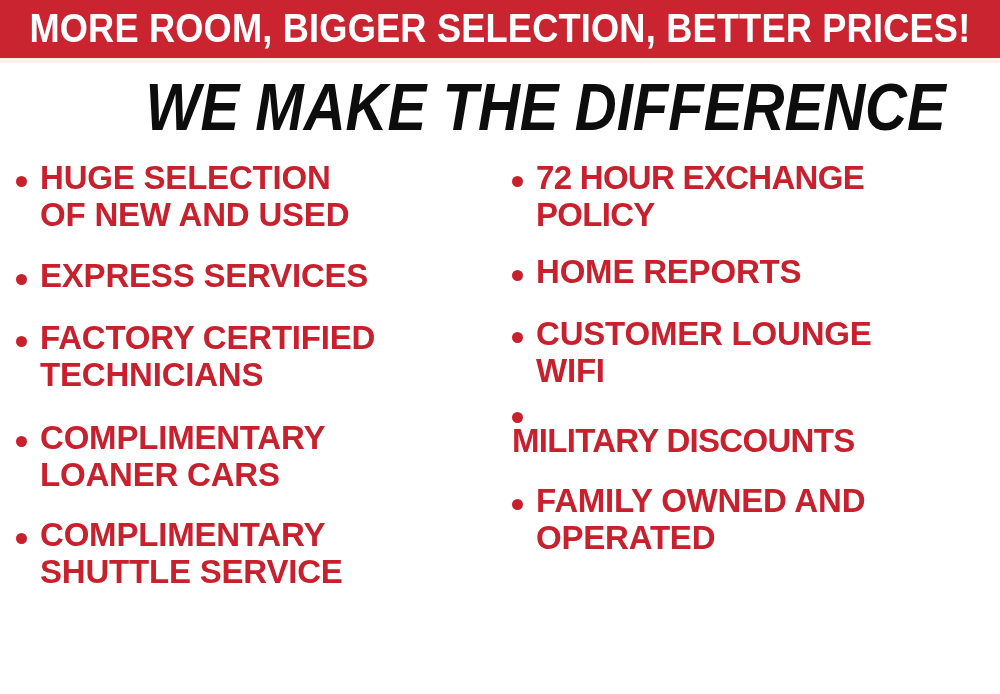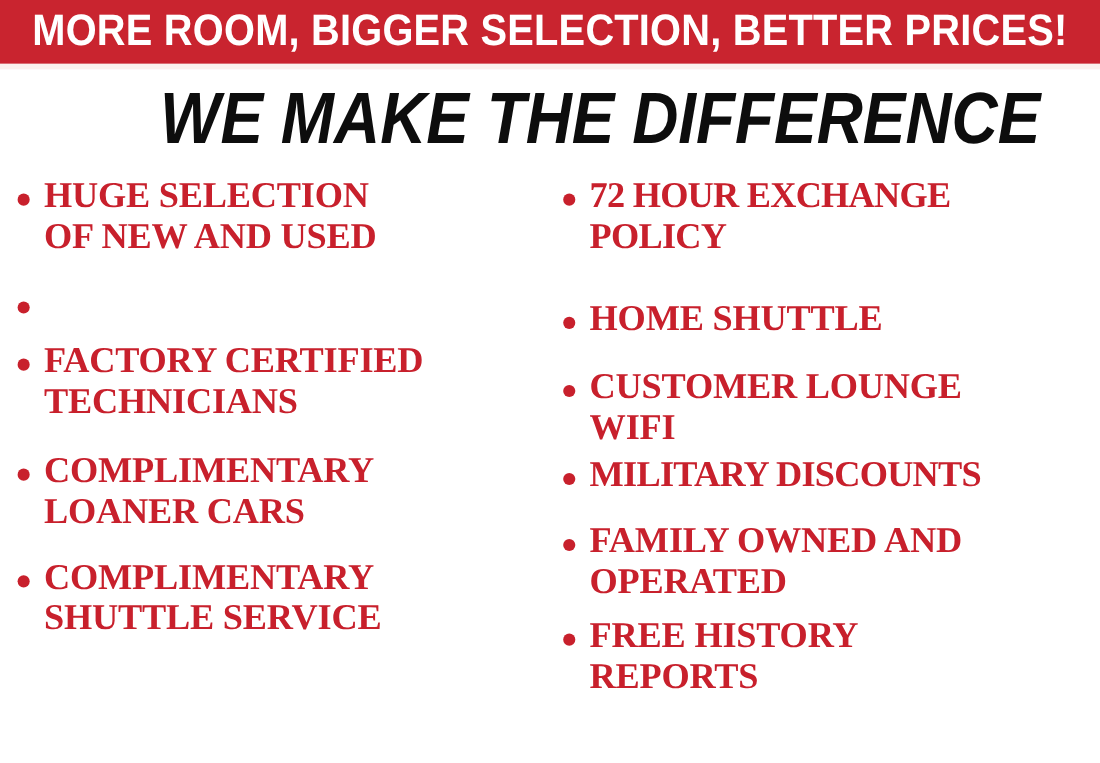--- a/index.html
+++ b/index.html
@@ -100,43 +100,43 @@
     flex: 0 0 auto;
     width: 11px;
     height: 11px;
     border-radius: 50%;
     background: #c8202c;
     margin-top: 16px;
     margin-right: 13px;
   }
   .bullet-text {
     color: #c8202c;
-    font-family: Liberation Serif, serif;
+    font-family: Liberation Sans, sans-serif;
     font-weight: bold;
     font-size: 33px;
     line-height: 1.12;
     letter-spacing: -0.2px;
     white-space: pre-line;
   }
   
   .col-right .bullet-item:nth-child(1) .bullet-text,
   .col-right .bullet-item:nth-child(4) .bullet-text {
     letter-spacing: -0.7px;
   }
 
   
   .col-left  .bullet-item:nth-child(1) { margin-bottom: 24px; }
   .col-left  .bullet-item:nth-child(2) { margin-bottom: 25px; }
   .col-left  .bullet-item:nth-child(3) { margin-bottom: 26px; }
   .col-left  .bullet-item:nth-child(4) { margin-bottom: 23px; }
 
-  .col-right .bullet-item:nth-child(1) { margin-bottom: 38px; }
+  .col-right .bullet-item:nth-child(1) { margin-bottom: 20px; }
   .col-right .bullet-item:nth-child(2) { margin-bottom: 25px; }
   .col-right .bullet-item:nth-child(3) { margin-bottom: 6px; }
-  .col-right .bullet-item:nth-child(4) { margin-bottom: 23px; }
+  .col-right .bullet-item:nth-child(4) { margin-bottom: 23px; flex-direction: column; }
   .col-right .bullet-item:nth-child(5) { margin-bottom: 12px; }
 </style>
 </head>
 <body>
 
 <div id="poster">
 
   <div class="banner">
     <div class="banner-text">MORE ROOM, BIGGER SELECTION, BETTER PRICES!</div>
   </div>
@@ -149,20 +149,21 @@
   <div class="columns">
 
     <div class="col col-left">
       <div class="bullet-item">
         <span class="dot"></span>
         <span class="bullet-text">HUGE SELECTION
 OF NEW AND USED</span>
       </div>
       <div class="bullet-item">
         <span class="dot"></span>
+        <span class="bullet-text">EXPRESS SERVICES</span>
       </div>
       <div class="bullet-item">
         <span class="dot"></span>
         <span class="bullet-text">FACTORY CERTIFIED
 TECHNICIANS</span>
       </div>
       <div class="bullet-item">
         <span class="dot"></span>
         <span class="bullet-text">COMPLIMENTARY
 LOANER CARS</span>
@@ -175,37 +176,32 @@
     </div>
 
     <div class="col col-right">
       <div class="bullet-item">
         <span class="dot"></span>
         <span class="bullet-text">72 HOUR EXCHANGE
 POLICY</span>
       </div>
       <div class="bullet-item">
         <span class="dot"></span>
-        <span class="bullet-text">HOME SHUTTLE</span>
+        <span class="bullet-text">HOME REPORTS</span>
       </div>
       <div class="bullet-item">
         <span class="dot"></span>
         <span class="bullet-text">CUSTOMER LOUNGE
 WIFI</span>
       </div>
       <div class="bullet-item">
         <span class="dot"></span>
         <span class="bullet-text">MILITARY DISCOUNTS</span>
       </div>
       <div class="bullet-item">
         <span class="dot"></span>
         <span class="bullet-text">FAMILY OWNED AND
 OPERATED</span>
       </div>
-      <div class="bullet-item">
-        <span class="dot"></span>
-        <span class="bullet-text">FREE HISTORY
-REPORTS</span>
-      </div>
     </div>
 
   </div>
 </div>
 
 </body></html>

